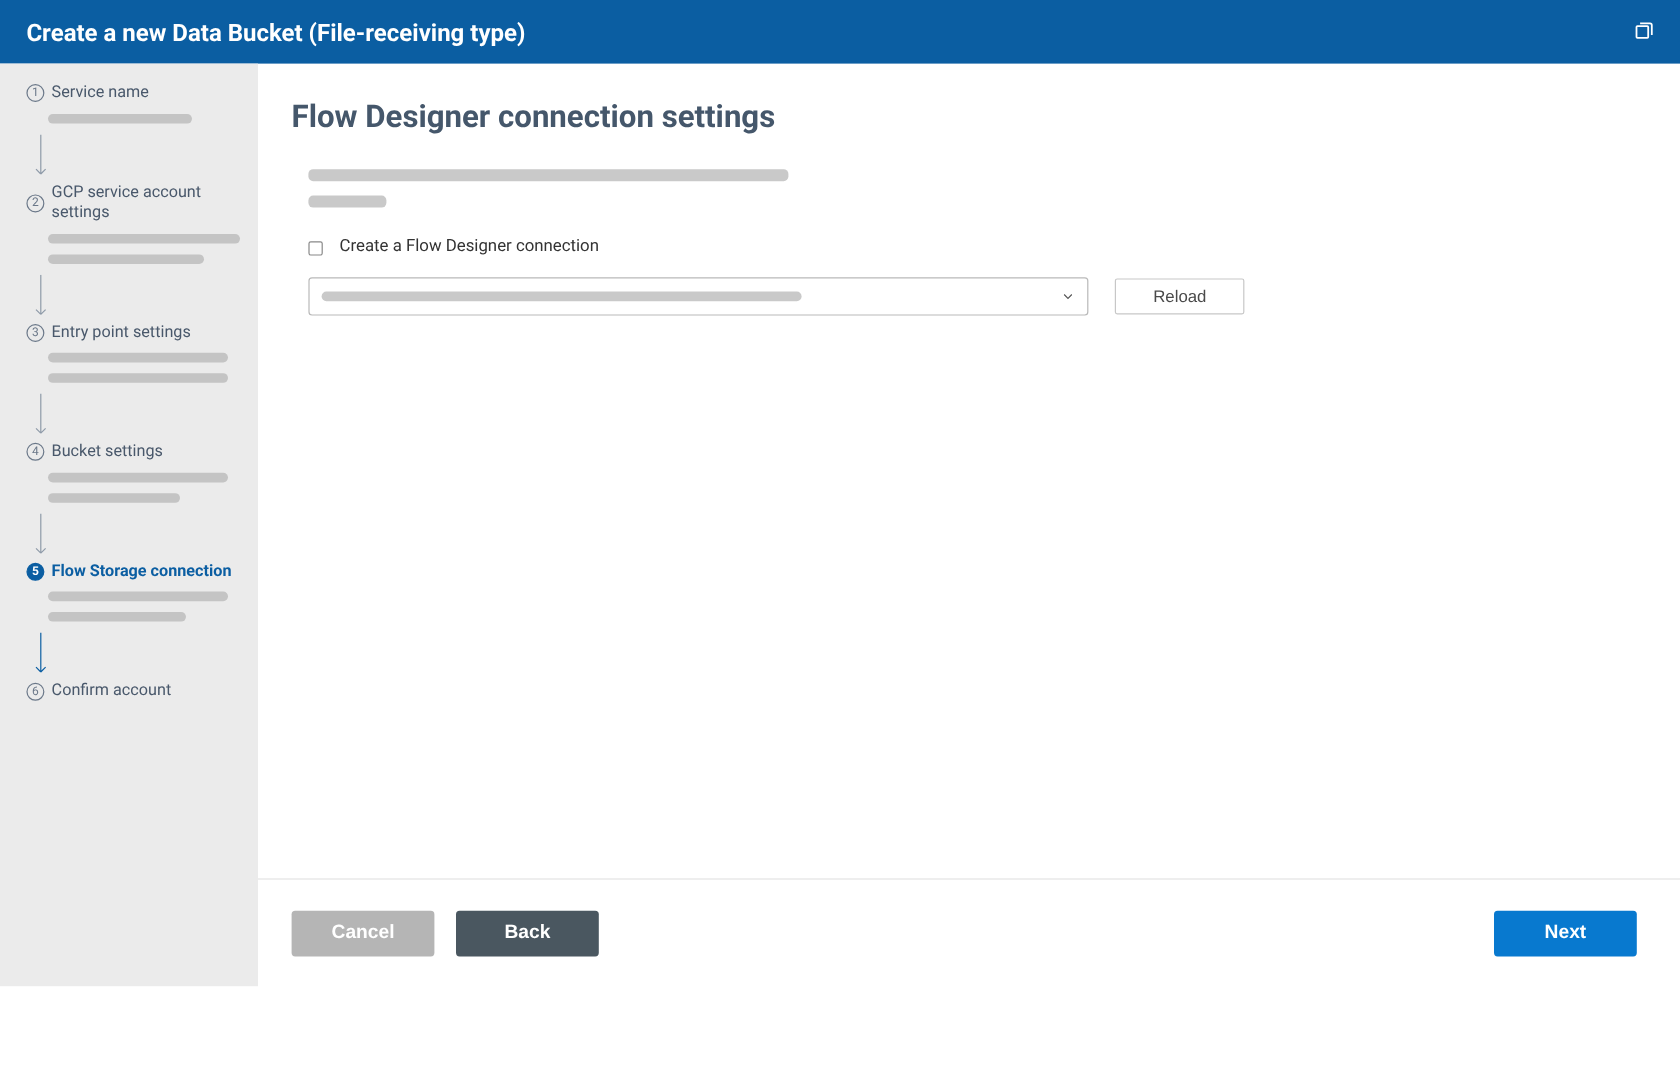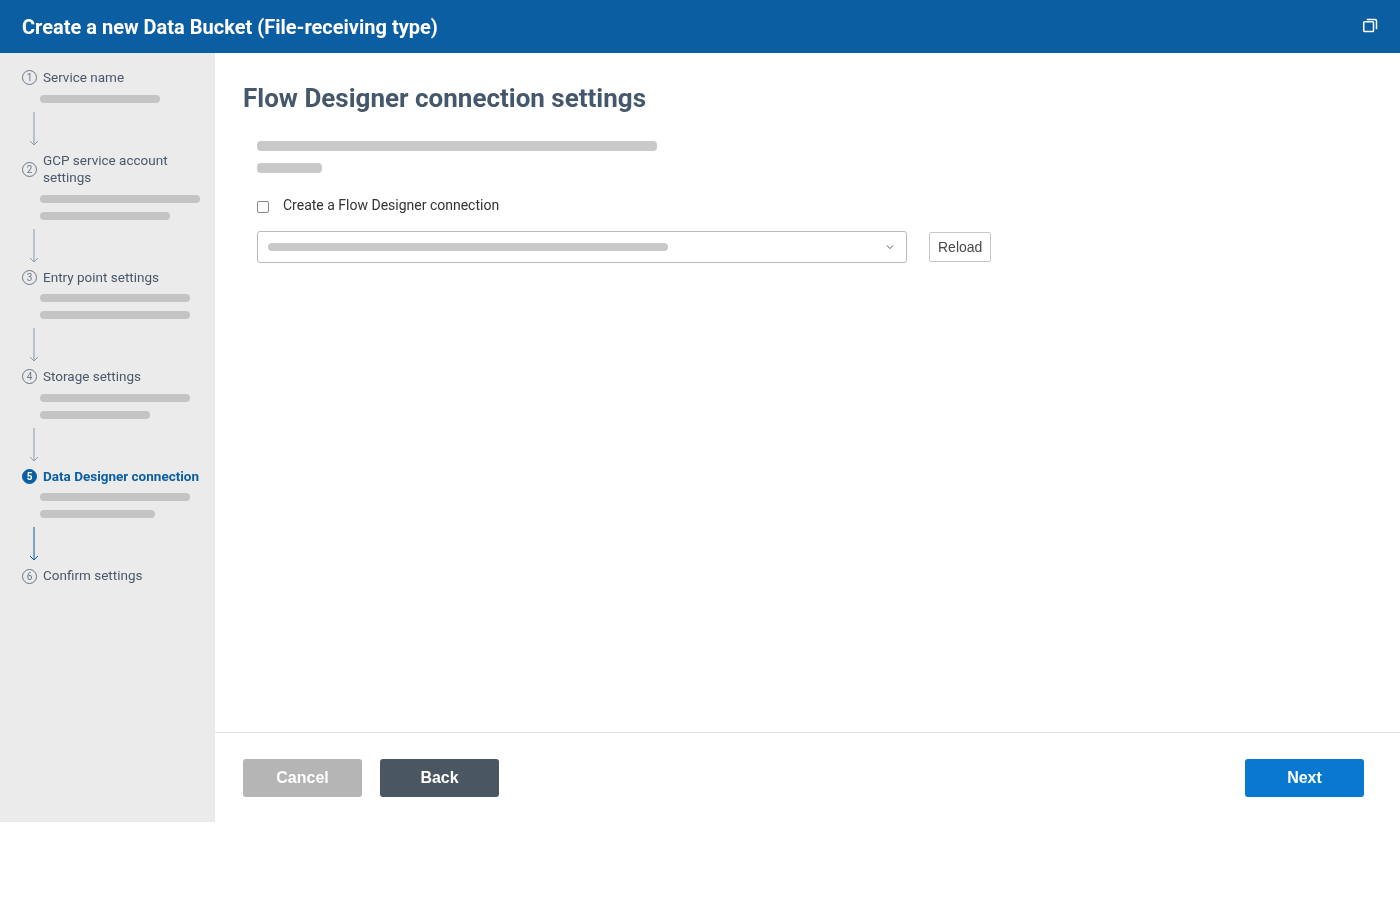--- a/index.html
+++ b/index.html
@@ -124,21 +124,21 @@
     color: #555;
   }
   .caret svg { width: 8px; height:5px; display:block;}
   .caret svg path { stroke:#555; stroke-width:1.2; fill:none;}
 
   .reload-btn {
     border: 1px solid #c7c7c7;
     background: #fff;
     color: #4a4a4a;
     font-size: 14px;
-    padding: 6px 8px;
+    padding: 6px 31px;
     border-radius: 2px;
     cursor: pointer;
   }
 
   
   .footer {
     height: 90px;
     border-top: 1px solid #e3e3e3;
     display: flex;
     align-items: center;
@@ -222,53 +222,53 @@
       </div>
       <div class="connector">
         <svg width="12" height="40">
             <path d="M1 0 V33 M1 33 L5 29 M1 33 L-3 29" stroke="#8e9aa8" stroke-width="1" fill="none" transform="translate(4,0)"></path>
           </svg>
       </div>
 
       <div class="step">
         <div class="step-head">
           <span class="step-num">4</span>
-          <span>Storage settings</span>
+          <span>Bucket settings</span>
         </div>
         <div class="step-body">
           <div class="skeleton-line" style="width:150px"></div>
           <div class="skeleton-line" style="width:110px"></div>
         </div>
       </div>
       <div class="connector">
         <svg width="12" height="40">
             <path d="M1 0 V33 M1 33 L5 29 M1 33 L-3 29" stroke="#8e9aa8" stroke-width="1" fill="none" transform="translate(4,0)"></path>
           </svg>
       </div>
 
       <div class="step">
         <div class="step-head active">
           <span class="step-num active">5</span>
-          <span>Data Designer connection</span>
+          <span>Flow Storage connection</span>
         </div>
         <div class="step-body">
           <div class="skeleton-line" style="width:150px"></div>
           <div class="skeleton-line" style="width:115px"></div>
         </div>
       </div>
       <div class="connector">
         <svg width="12" height="40">
             <path d="M1 0 V33 M1 33 L5 29 M1 33 L-3 29" stroke="#0b5ea2" stroke-width="1" fill="none" transform="translate(4,0)"></path>
           </svg>
       </div>
 
       <div class="step">
         <div class="step-head">
           <span class="step-num">6</span>
-          <span>Confirm settings</span>
+          <span>Confirm account</span>
         </div>
       </div>
 
     </div>
 
     <div class="main">
       <div class="main-scroll">
         <div class="page-title">Flow Designer connection settings</div>
 
         <div class="intro-skeleton">

